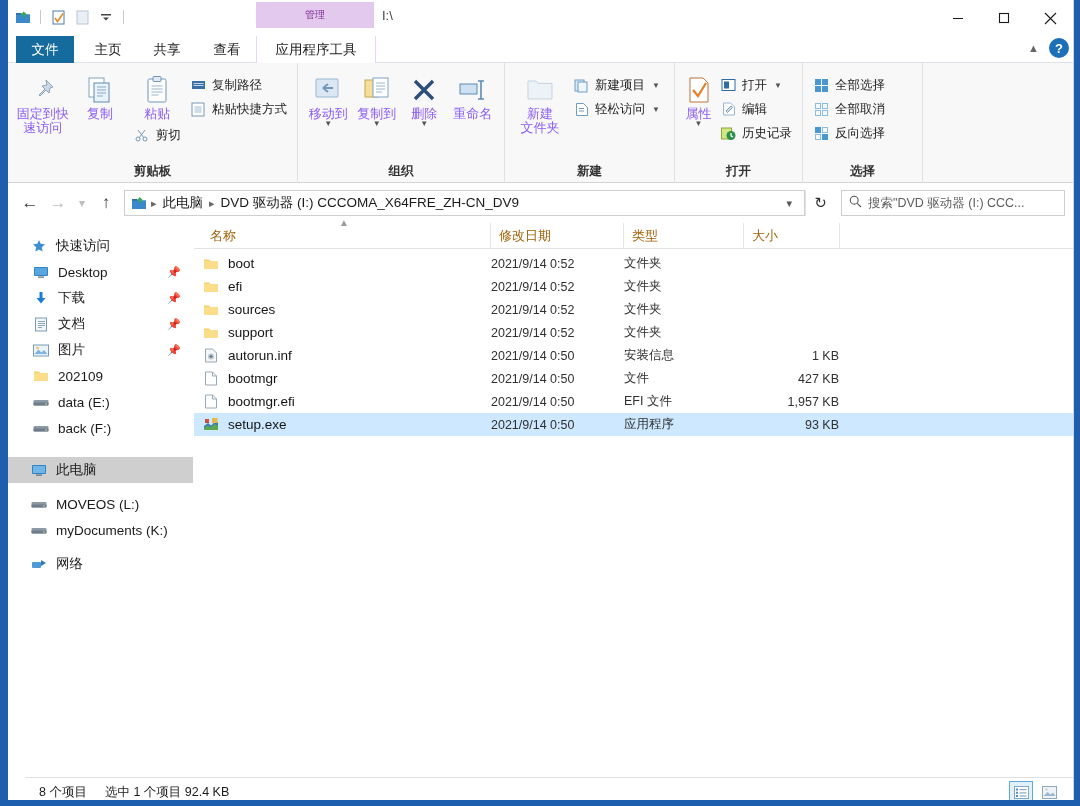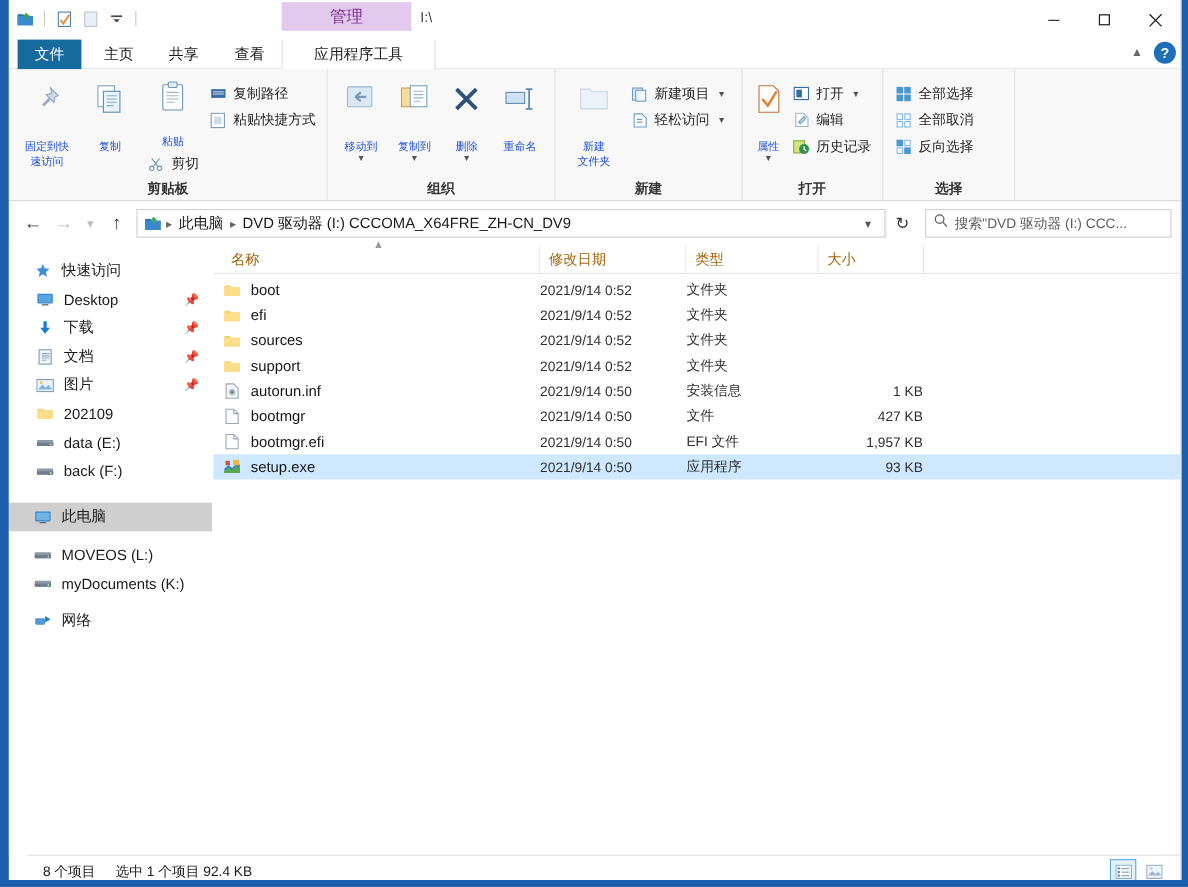--- a/index.html
+++ b/index.html
@@ -45,21 +45,21 @@
     margin: 0 2px;
   }
   .ctx-tab-band {
     position: absolute;
     left: 248px; top: 2px;
     width: 118px; height: 26px;
     background: #e4c9ef;
     display: flex; align-items: center; justify-content: center;
   }
   .ctx-tab-band span {
-    font-size: 15px; color: #7b2f8f;
+    font-size: 10px; color: #7b2f8f;
   }
   .title-path {
     position: absolute; left: 374px; top: 8px;
     font-size: 13px; color: #444;
   }
   .wbtns {
     position: absolute; right: 0; top: 0;
     display: flex; height: 36px;
   }
   .wbtn {
@@ -86,21 +86,21 @@
   }
   .tab.file {
     left: 8px; width: 58px;
     background: #156a9e;
     color: #ffffff;
   }
   .tab.home   { left: 74px;  width: 52px; font-weight: 400; }
   .tab.share  { left: 133px; width: 52px; }
   .tab.view   { left: 193px; width: 52px; }
   .tab.apptools {
-    left: 248px; width: 140px;
+    left: 248px; width: 120px;
     background: #ffffff;
     border-left: 1px solid #e8d6f0;
     border-right: 1px solid #e8d6f0;
   }
   .tabstrip-right {
     position: absolute; right: 4px; top: 2px;
     display: flex; align-items: center; gap: 10px;
   }
   .chev-up { color: #666; font-size: 11px; }
   .help-btn {
@@ -131,21 +131,21 @@
   }
   .rgroup-inner { display: flex; height: 92px; padding: 0 6px; }
 
   .bigbtn {
     width: 62px;
     display: flex; flex-direction: column; align-items: center;
     padding-top: 6px;
     text-align: center;
   }
   .bigbtn .lbl {
-    font-size: 10px; color: #1d4ed8; line-height: 14px; margin-top: 20px;
+    font-size: 13px; color: #8b5cf6; line-height: 14px; margin-top: 0;
   }
   .bigbtn .ico { height: 34px; display:flex; align-items:center; }
 
   .smallcol { display: flex; flex-direction: column; justify-content: flex-start; padding-top: 6px; }
   .smallbtn {
     display: flex; align-items: center; gap: 5px;
     height: 24px; padding: 0 4px;
     font-size: 12.5px; color: #222;
     white-space: nowrap;
   }

